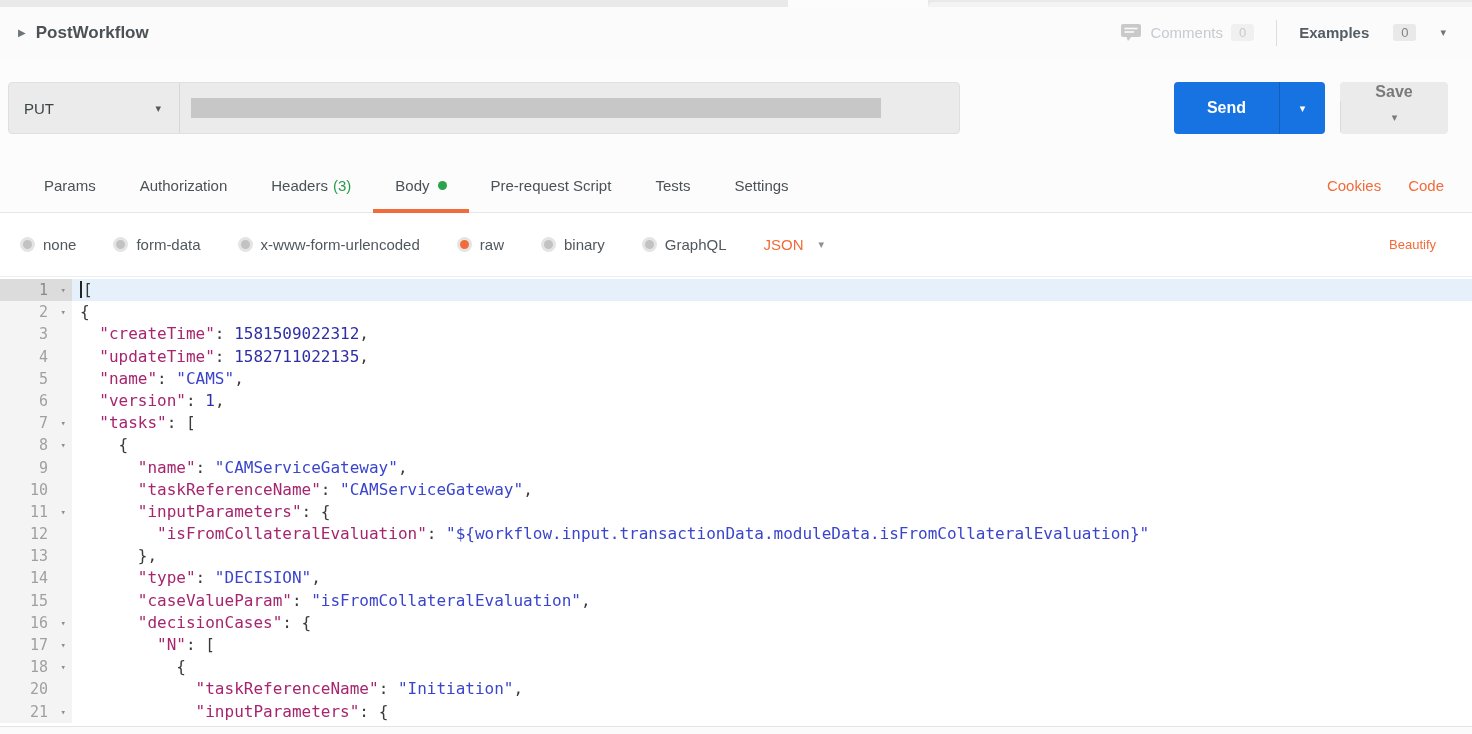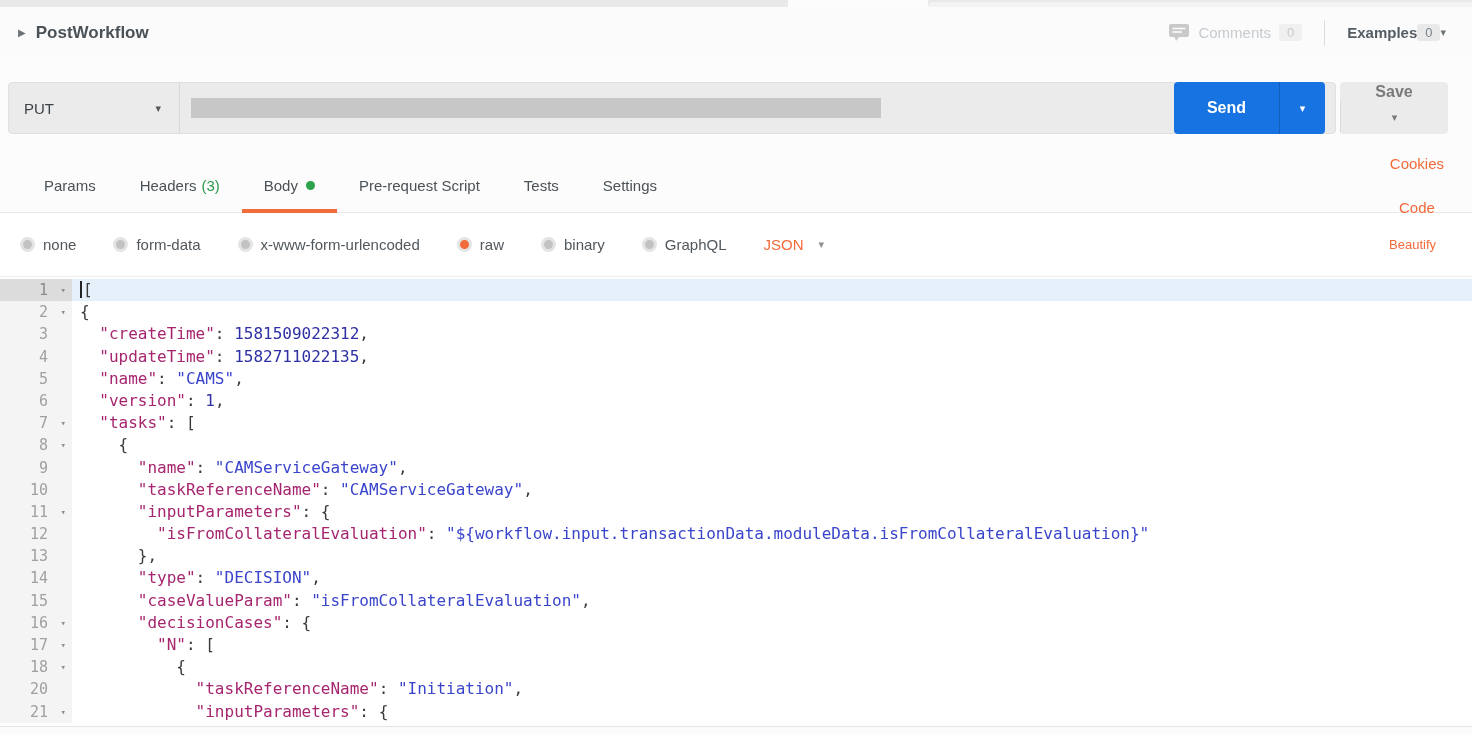--- a/index.html
+++ b/index.html
@@ -18,27 +18,27 @@
   .titlebar{ position:absolute; top:7px; left:0; width:100%; height:51px; background:#fbfbfb;
     display:flex; align-items:center; padding:0 26px 0 18px; }
   .tb-caret{ font-size:10px; color:#6d757b; margin-right:10px; cursor:pointer; }
   .tb-title{ font-size:17px; font-weight:700; color:#4a5257; }
   .tb-right{ margin-left:auto; display:flex; align-items:center; }
   .comments{ display:flex; align-items:center; gap:8px; cursor:pointer; }
   .comments-label{ font-size:15px; color:#c6cbd0; }
   .badge{ background:#e9e9e9; color:#7b848b; border-radius:3px; padding:1px 8px; font-size:13px; }
   .badge.muted{ background:#f0f0f0; color:#c6cbd0; }
   .vdiv{ width:1px; height:26px; background:#ddd; margin:0 22px; }
-  .examples{ display:flex; align-items:center; gap:0; cursor:pointer; }
+  .examples{ display:flex; align-items:center; gap:24px; cursor:pointer; }
   .examples-label{ font-size:15px; font-weight:600; color:#545d64; }
   .caret-down{ font-size:11px; color:#6d757b; }
 
   
   .requestrow{ position:absolute; top:58px; left:0; width:100%; height:100px; background:#fcfcfc; }
-  .urlbar{ position:absolute; left:8px; top:24px; width:1328px; height:52px; background:#ebebeb;
+  .urlbar{ position:absolute; left:8px; top:24px; width:952px; height:52px; background:#ebebeb;
     border:1px solid #e0e0e0; border-radius:4px; display:flex; }
   .method{ flex:0 0 171px; height:100%; display:flex; align-items:center; padding:0 18px 0 15px;
     border-right:1px solid #d7d7d7; cursor:pointer; }
   .method-label{ font-size:15px; color:#3c4246; }
   .method .caret-down{ margin-left:auto; color:#55595c; }
   .urlfield{ flex:1; height:100%; display:flex; align-items:center; padding-left:11px; cursor:text; }
   .redacted{ width:690px; height:20px; background:#c7c7c7; }
   .split{ position:absolute; top:24px; height:52px; display:flex; border-radius:4px; overflow:hidden; }
   .split-send{ left:1174px; width:151px; }
   .split-save{ left:1340px; width:108px;flex-direction:column; }
@@ -49,21 +49,21 @@
   .btn-save-caret{ flex:0 0 33px; background:#ebebeb; color:#7a7a7a; border-left:1px solid #dadada; font-size:11px; }
 
   
   .tabsrow{ position:absolute; top:158px; left:0; width:100%; height:55px; background:#fcfcfc;
     border-bottom:1px solid #e8e8e8; display:flex; align-items:center;padding-left:22px; }
   .tab{ position:relative; height:100%; display:flex; align-items:center; padding:0 22px;
     font-size:15px; color:#4a5257; cursor:pointer; white-space:nowrap; }
   .tab .count{ color:#2a9a4a; margin-left:5px; }
   .tab .dot{ width:9px; height:9px; border-radius:50%; background:#2ca24c; margin-left:8px; }
   .tab.active::after{ content:""; position:absolute; left:0; right:0; bottom:-1px; height:4px; background:#f26b3a; }
-  .tabs-right{ margin-left:auto; display:flex; align-items:center; gap:27px; padding-right:28px;flex-direction:column; }
+  .tabs-right{ margin-left:auto; display:flex; align-items:center; gap:27px; padding-right:28px; }
   .tablink{ font-size:15px; color:#f26b3a; cursor:pointer; }
 
   
   .optionsrow{ position:absolute; top:213px; left:0; width:100%; height:64px; background:#ffffff;
     border-bottom:1px solid #ededed; display:flex; align-items:center; padding-left:20px; }
   .radio-item{ display:flex; align-items:center; margin-right:37px; cursor:pointer; }
   .rad{ width:15px; height:15px; border-radius:50%; background:#c2c2c2; border:3px solid #e4e4e4; }
   .radio-item.selected .rad{ background:#f26b3a; }
   .radio-item span.lbl{ margin-left:8px; font-size:15px; color:#50585e; }
   .lang-dd{ display:flex; align-items:center; cursor:pointer; }
@@ -143,20 +143,23 @@
       <button class="btn btn-save">Save</button>
       <button class="btn btn-save-caret">▾</button>
     </div>
   </div>
 
   <div class="tabsrow">
     <div class="tab">
         <span>Params</span>
       </div>
     <div class="tab">
+        <span>Authorization</span>
+      </div>
+    <div class="tab">
         <span>Headers</span>
         <span class="count">(3)</span>
       </div>
     <div class="tab active">
         <span>Body</span>
         <span class="dot"></span>
       </div>
     <div class="tab">
         <span>Pre-request Script</span>
       </div>

